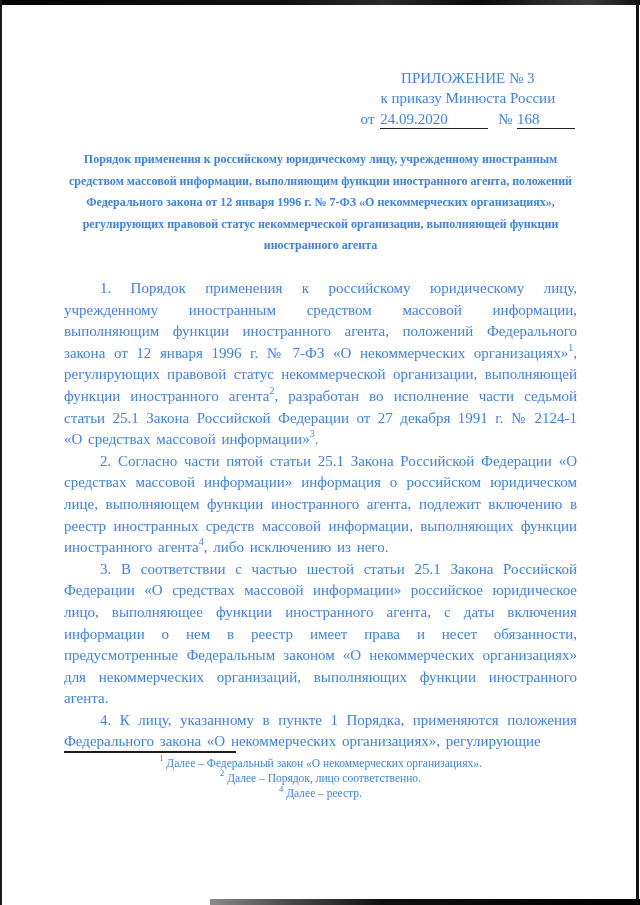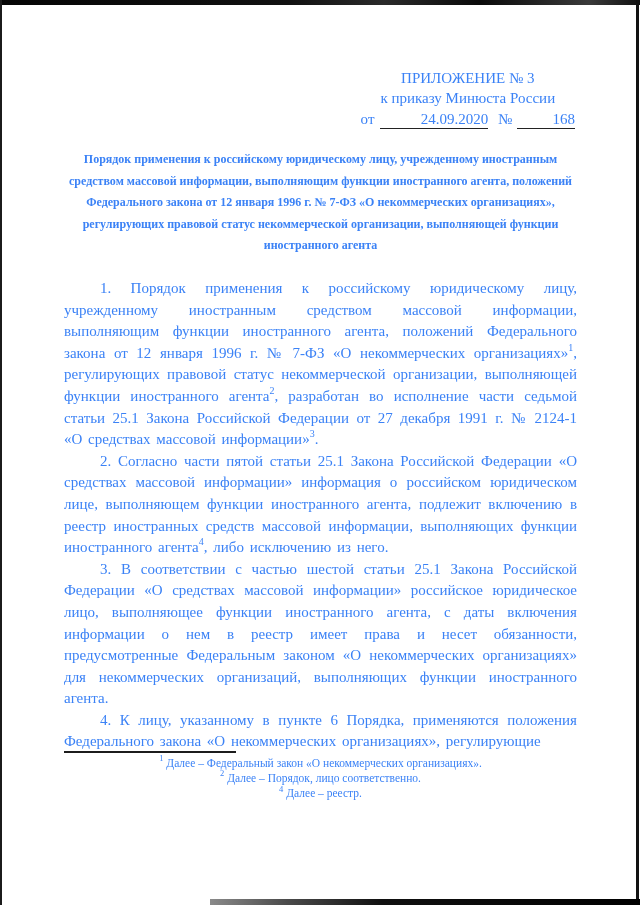--- a/index.html
+++ b/index.html
@@ -27,21 +27,21 @@
     right: 65px;
     text-align: center;
     font-size: 15px;
     line-height: 20px;
     white-space: nowrap;
   }
   .hdr-line3 { margin-top: 1px; }
   .fill {
     display: inline-block;
     border-bottom: 1.5px solid #222;
-    text-align: right;
+    text-align: left;
     line-height: 17px;
   }
   .fill.date { min-width: 108px; margin-left: 2px; margin-right: 6px; }
   .fill.num  { min-width: 58px;  margin-left: 1px; }
 
   
   .doc-title {
     position: absolute;
     top: 149px;
     left: 69px;
@@ -112,21 +112,21 @@
       <span class="fill num">168</span>
     </div>
   </div>
 
   <div class="doc-title">Порядок применения к российскому юридическому лицу, учрежденному иностранным средством массовой информации, выполняющим функции иностранного агента, положений Федерального закона от 12 января 1996 г. № 7-ФЗ «О некоммерческих организациях», регулирующих правовой статус некоммерческой организации, выполняющей функции иностранного агента</div>
 
   <div class="doc-body">
       <p class="para">1. Порядок применения к российскому юридическому лицу, учрежденному иностранным средством массовой информации, выполняющим функции иностранного агента, положений Федерального закона от 12 января 1996 г. № 7-ФЗ «О некоммерческих организациях»<sup class="fnref">1</sup>, регулирующих правовой статус некоммерческой организации, выполняющей функции иностранного агента<sup class="fnref">2</sup>, разработан во исполнение части седьмой статьи 25.1 Закона Российской Федерации от 27 декабря 1991 г. № 2124-1 «О средствах массовой информации»<sup class="fnref">3</sup>.</p>
       <p class="para">2. Согласно части пятой статьи 25.1 Закона Российской Федерации «О средствах массовой информации» информация о российском юридическом лице, выполняющем функции иностранного агента, подлежит включению в реестр иностранных средств массовой информации, выполняющих функции иностранного агента<sup class="fnref">4</sup>, либо исключению из него.</p>
       <p class="para">3. В соответствии с частью шестой статьи 25.1 Закона Российской Федерации «О средствах массовой информации» российское юридическое лицо, выполняющее функции иностранного агента, с даты включения информации о нем в реестр имеет права и несет обязанности, предусмотренные Федеральным законом «О некоммерческих организациях» для некоммерческих организаций, выполняющих функции иностранного агента.</p>
-      <p class="para">4. К лицу, указанному в пункте 6 Порядка, применяются положения Федерального закона «О некоммерческих организациях», регулирующие</p>
+      <p class="para">4. К лицу, указанному в пункте 1 Порядка, применяются положения Федерального закона «О некоммерческих организациях», регулирующие</p>
     </div>
 
   <div class="footnote-rule"></div>
   <div class="doc-footnotes">
       <div class="footnote"><sup class="fnmark">1</sup> Далее – Федеральный закон «О некоммерческих организациях».</div>
       <div class="footnote"><sup class="fnmark">2</sup> Далее – Порядок, лицо соответственно.</div>
       <div class="footnote"><sup class="fnmark">4</sup> Далее – реестр.</div>
     </div>
 
 </div>

